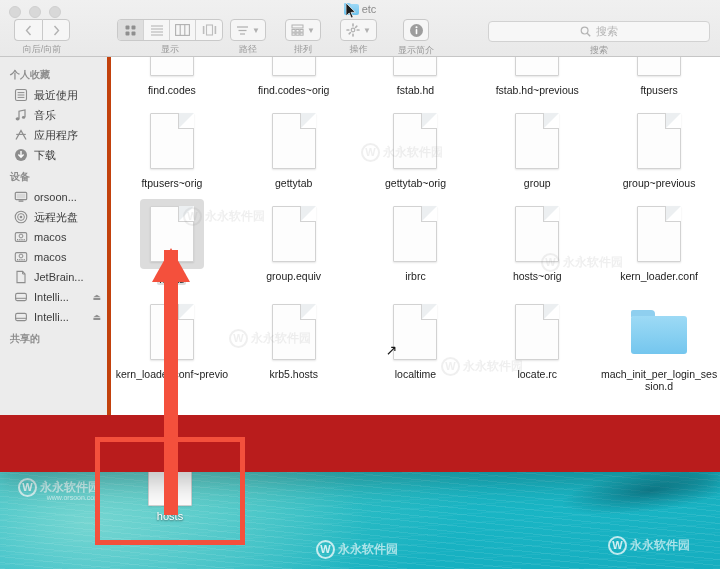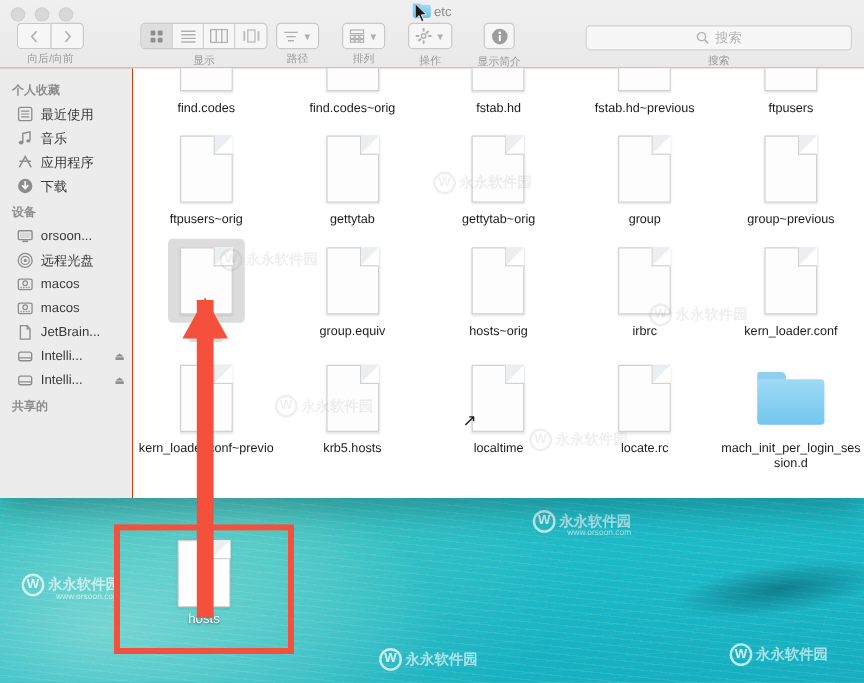--- a/index.html
+++ b/index.html
@@ -107,22 +107,22 @@
     border-left: 19px solid transparent;
     border-right: 19px solid transparent;
     border-bottom: 34px solid #f4503c;
     pointer-events: none;
   }
 
   
   #finder {
     position: absolute;
     left: 0; top: 0;
-    width: 720px; height: 415px;
-    background: #fca5a5;
+    width: 720px; height: 472px;
+    background: #b91c1c;
     box-shadow: 0 8px 28px rgba(0,0,0,.28);
     overflow: hidden;
   }
 
   
   #toolbar {
     height: 57px;
     background: linear-gradient(to bottom, #f0f0f0 0%, #e9e9e9 100%);
     border-bottom: 1px solid #c6c6c6;
     position: relative;
@@ -251,21 +251,21 @@
     position: absolute; top: 44px; left: 488px; width: 222px;
     text-align: center; font-size: 9px; color: #9a9a9a;
   }
 
   
   #finder-body { display: flex; height: 358px; }
 
   #sidebar {
     width: 111px;
     background: #ececec;
-    border-right: 1px solid #c2410c;
+    border-right: 4px solid #c2410c;
     padding-top: 6px;
     overflow: hidden;
     flex: 0 0 111px;
   }
   .sb-head {
     font-size: 10px; font-weight: bold;
     color: #8d8d8d;
     padding: 5px 0 3px 10px;
   }
   .sb-item {
@@ -711,27 +711,27 @@
           <div class="cell">
             <div class="icon-slot">
               <div class="doc"></div>
             </div>
             <div class="name">group.equiv</div>
           </div>
           <div class="cell">
             <div class="icon-slot">
               <div class="doc"></div>
             </div>
+            <div class="name">irbrc</div>
+          </div>
+          <div class="cell">
+            <div class="icon-slot">
+              <div class="doc"></div>
+            </div>
             <div class="name">hosts~orig</div>
-          </div>
-          <div class="cell">
-            <div class="icon-slot">
-              <div class="doc"></div>
-            </div>
-            <div class="name">irbrc</div>
           </div>
           <div class="cell">
             <div class="icon-slot">
               <div class="doc"></div>
             </div>
             <div class="name">kern_loader.conf</div>
           </div>
           <div class="cell">
             <div class="icon-slot">
               <div class="doc"></div>

